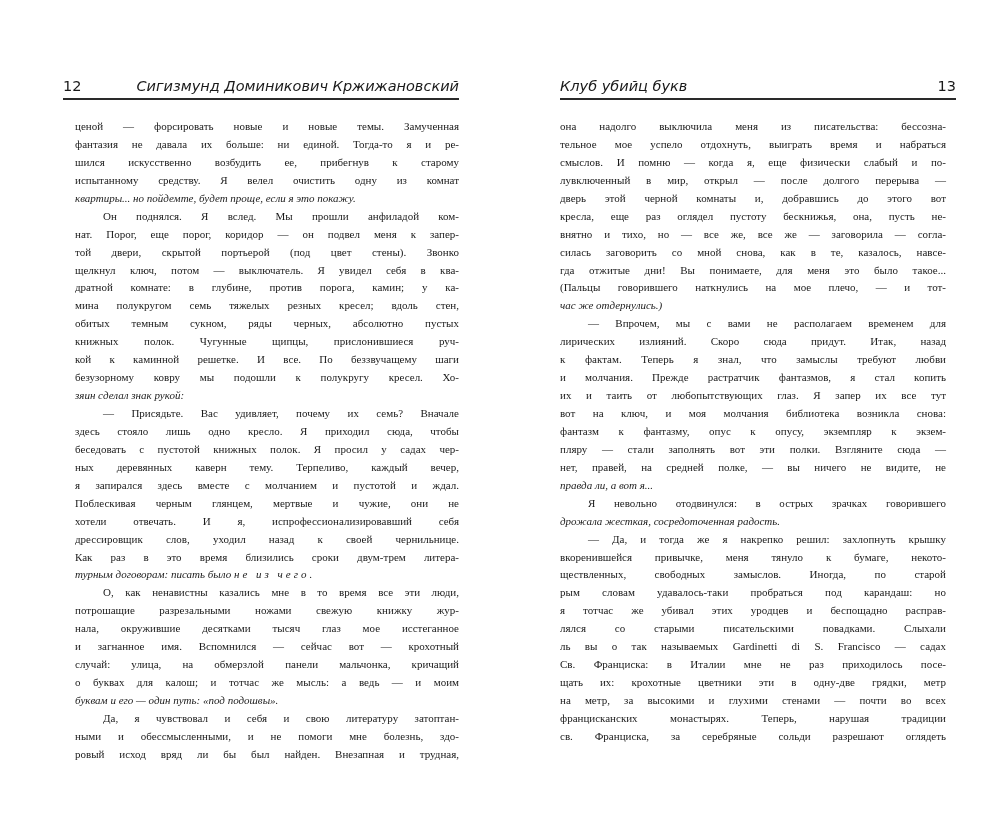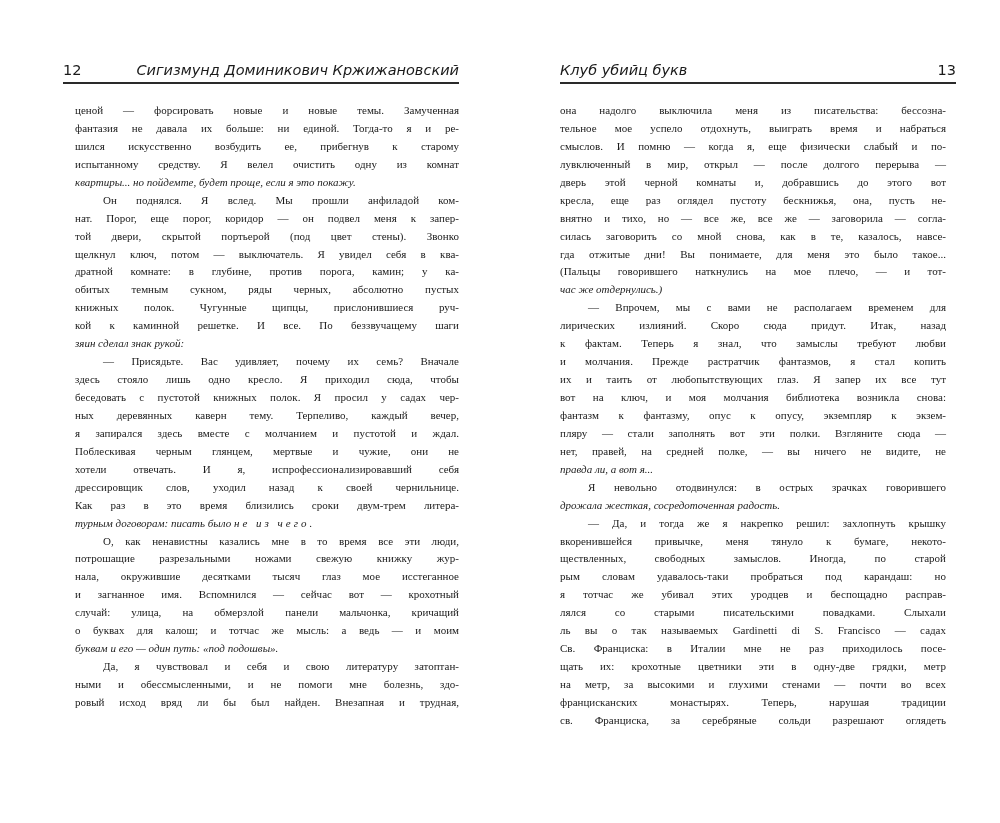--- a/index.html
+++ b/index.html
@@ -1,17 +1,17 @@
 <!DOCTYPE html>
 <html><head>
   <meta charset="utf-8">
   <style>
     html, body { margin: 0; padding: 0; background: #ffffff; }
     body { width: 1000px; height: 823px; position: relative; overflow: hidden; color: #1a1a1a; }
-    .page { position: absolute; top: 0; height: 721px; }
+    .page { position: absolute; top: 16px; height: 721px; }
     .page.left { left: 75px; width: 384px; }
     .page.right { left: 560px; width: 386px; }
     .running-head {
       position: absolute; top: 60px; left: 0; right: 0; height: 22px;
       border-bottom: 2px solid #2a2a2a;
       font-family: "DejaVu Sans", sans-serif; font-size: 14.5px; line-height: 20px;
     }
     .page.left .running-head { left: -12px; }
     .page.right .running-head { right: -10px; }
     .folio { position: absolute; top: 0; font-style: normal; }
@@ -45,23 +45,25 @@
       <div class="line">ценой — форсировать новые и новые темы. Замученная</div>
       <div class="line">фантазия не давала их больше: ни единой. Тогда-то я и ре-</div>
       <div class="line">шился искусственно возбудить ее, прибегнув к старому</div>
       <div class="line">испытанному средству. Я велел очистить одну из комнат</div>
       <div class="line last">квартиры... но пойдемте, будет проще, если я это покажу.</div>
       <div class="line indent">Он поднялся. Я вслед. Мы прошли анфиладой ком-</div>
       <div class="line">нат. Порог, еще порог, коридор — он подвел меня к запер-</div>
       <div class="line">той двери, скрытой портьерой (под цвет стены). Звонко</div>
       <div class="line">щелкнул ключ, потом — выключатель. Я увидел себя в ква-</div>
       <div class="line">дратной комнате: в глубине, против порога, камин; у ка-</div>
+      <div class="line">мина полукругом семь тяжелых резных кресел; вдоль стен,</div>
       <div class="line">обитых темным сукном, ряды черных, абсолютно пустых</div>
       <div class="line">книжных полок. Чугунные щипцы, прислонившиеся руч-</div>
       <div class="line">кой к каминной решетке. И все. По беззвучащему шаги</div>
+      <div class="line">безузорному ковру мы подошли к полукругу кресел. Хо-</div>
       <div class="line last">зяин сделал знак рукой:</div>
       <div class="line indent">— Присядьте. Вас удивляет, почему их семь? Вначале</div>
       <div class="line">здесь стояло лишь одно кресло. Я приходил сюда, чтобы</div>
       <div class="line">беседовать с пустотой книжных полок. Я просил у садах чер-</div>
       <div class="line">ных деревянных каверн тему. Терпеливо, каждый вечер,</div>
       <div class="line">я запирался здесь вместе с молчанием и пустотой и ждал.</div>
       <div class="line">Поблескивая черным глянцем, мертвые и чужие, они не</div>
       <div class="line">хотели отвечать. И я, испрофессионализировавший себя</div>
       <div class="line">дрессировщик слов, уходил назад к своей чернильнице.</div>
       <div class="line">Как раз в это время близились сроки двум-трем литера-</div>

